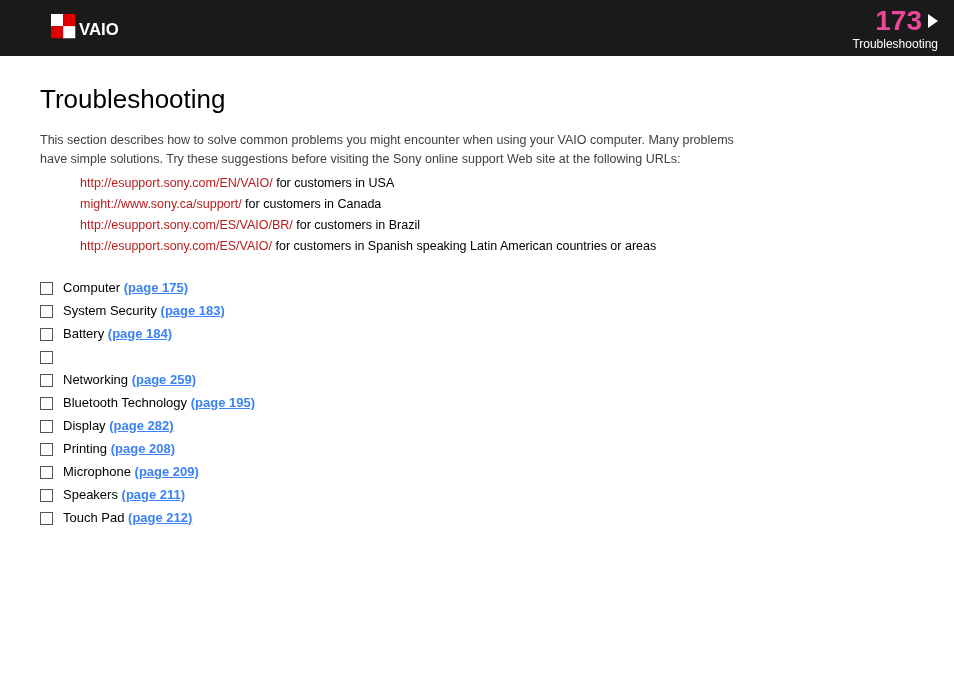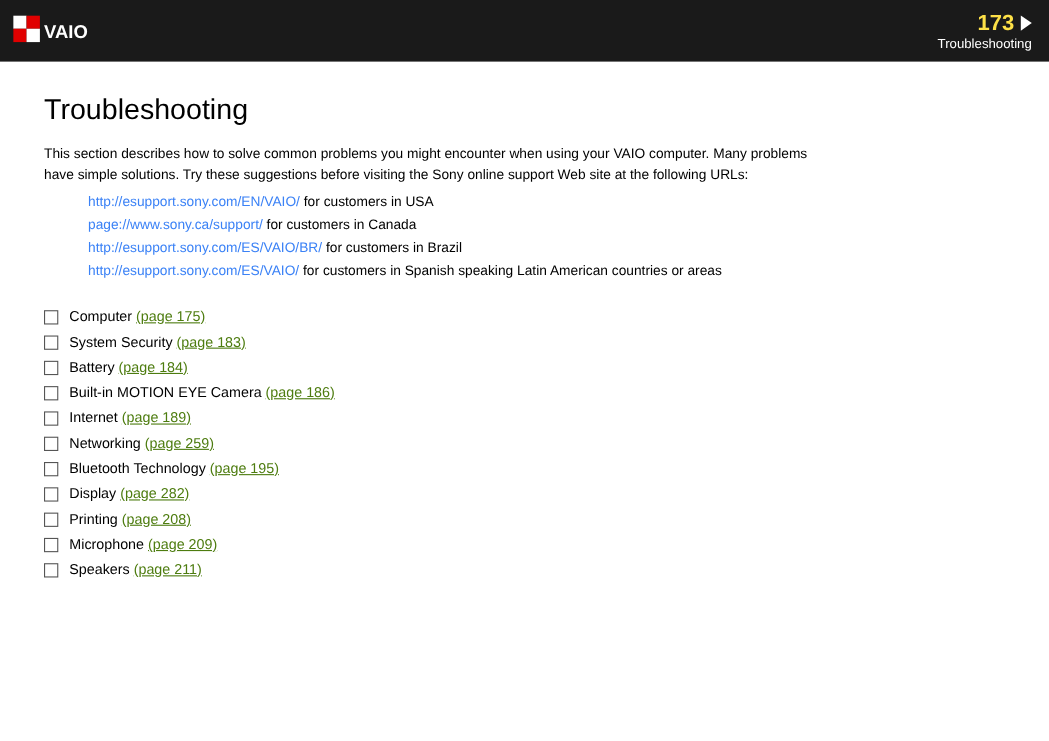--- a/index.html
+++ b/index.html
@@ -19,20 +19,21 @@
       height: 56px;
       display: flex;
       align-items: center;
       justify-content: space-between;
       padding: 0 16px 0 12px;
     }
 
     .vaio-logo {
       display: flex;
       align-items: flex-end;
+      margin-left: 39px;
     }
 
     
     .vaio-logo svg {
       height: 28px;
     }
 
     .header-right {
       display: flex;
       align-items: center;
@@ -49,23 +50,23 @@
     .arrow-icon {
       display: inline-block;
       width: 0;
       height: 0;
       border-top: 7px solid transparent;
       border-bottom: 7px solid transparent;
       border-left: 10px solid #fff;
     }
 
     .page-num {
-      font-size: 20px;
+      font-size: 28px;
       font-weight: bold;
-      color: #fde047;
+      color: #ec4899;
     }
 
     .section-label {
       font-size: 12px;
       color: #fff;
       text-align: right;
     }
 
     
     .content {
@@ -76,35 +77,35 @@
       font-size: 26px;
       font-weight: normal;
       margin-bottom: 16px;
       color: #000;
     }
 
     .intro-text {
       font-size: 12.5px;
       line-height: 1.5;
       margin-bottom: 4px;
-      color: #000000;
+      color: #404040;
     }
 
     .intro-link {
       color: #0000cc;
       text-decoration: none;
     }
 
     .link-line {
       font-size: 12.5px;
       line-height: 1.7;
     }
 
     .link-line a {
-      color: #3b82f6;
+      color: #b91c1c;
       text-decoration: none;
       padding-left: 40px;
     }
 
     .list-section {
       margin-top: 22px;
     }
 
     .list-item {
       display: flex;
@@ -124,22 +125,22 @@
     .list-label {
       font-size: 13px;
       color: #000;
     }
 
     .list-label strong {
       font-weight: normal;
     }
 
     .list-label .page-link {
-      color: #4d7c0f;
-      font-weight: normal;
+      color: #3b82f6;
+      font-weight: bold;
     }
   </style>
 </head>
 <body>
 
 <header class="header">
   <div class="vaio-logo">
     <svg viewBox="0 0 90 30" fill="none" xmlns="http://www.w3.org/2000/svg">
 
       <rect x="0" y="0" width="13" height="13" fill="white"></rect>
@@ -168,46 +169,41 @@
 <main class="content">
   <h1 class="page-title">Troubleshooting</h1>
 
   <p class="intro-text">
     <span>This section describes how to solve common problems you might encounter when using your VAIO computer. Many problems</span><br>
     <span>have simple solutions. Try these suggestions before visiting the Sony online support Web site at the following URLs:</span>
   </p>
 
   <div class="link-line">
     <div><a href="#" class="intro-link">http://esupport.sony.com/EN/VAIO/</a> for customers in USA</div>
-    <div><a href="#" class="intro-link">page://www.sony.ca/support/</a> for customers in Canada</div>
+    <div><a href="#" class="intro-link">might://www.sony.ca/support/</a> for customers in Canada</div>
     <div><a href="#" class="intro-link">http://esupport.sony.com/ES/VAIO/BR/</a> for customers in Brazil</div>
     <div><a href="#" class="intro-link">http://esupport.sony.com/ES/VAIO/</a> for customers in Spanish speaking Latin American countries or areas</div>
   </div>
 
   <div class="list-section">
 
   <div class="list-item">
         <div class="checkbox-icon"></div>
         <span class="list-label"><strong>Computer</strong> <a href="#" class="page-link">(page 175)</a></span>
       </div>
       <div class="list-item">
         <div class="checkbox-icon"></div>
         <span class="list-label"><strong>System Security</strong> <a href="#" class="page-link">(page 183)</a></span>
       </div>
       <div class="list-item">
         <div class="checkbox-icon"></div>
         <span class="list-label"><strong>Battery</strong> <a href="#" class="page-link">(page 184)</a></span>
       </div>
       <div class="list-item">
         <div class="checkbox-icon"></div>
-        <span class="list-label"><strong>Built-in MOTION EYE Camera</strong> <a href="#" class="page-link">(page 186)</a></span>
-      </div>
-      <div class="list-item">
-        <div class="checkbox-icon"></div>
-        <span class="list-label"><strong>Internet</strong> <a href="#" class="page-link">(page 189)</a></span>
       </div>
       <div class="list-item">
         <div class="checkbox-icon"></div>
         <span class="list-label"><strong>Networking</strong> <a href="#" class="page-link">(page 259)</a></span>
       </div>
       <div class="list-item">
         <div class="checkbox-icon"></div>
         <span class="list-label"><strong>Bluetooth Technology</strong> <a href="#" class="page-link">(page 195)</a></span>
       </div>
       <div class="list-item">
@@ -218,15 +214,19 @@
         <div class="checkbox-icon"></div>
         <span class="list-label"><strong>Printing</strong> <a href="#" class="page-link">(page 208)</a></span>
       </div>
       <div class="list-item">
         <div class="checkbox-icon"></div>
         <span class="list-label"><strong>Microphone</strong> <a href="#" class="page-link">(page 209)</a></span>
       </div>
       <div class="list-item">
         <div class="checkbox-icon"></div>
         <span class="list-label"><strong>Speakers</strong> <a href="#" class="page-link">(page 211)</a></span>
+      </div>
+      <div class="list-item">
+        <div class="checkbox-icon"></div>
+        <span class="list-label"><strong>Touch Pad</strong> <a href="#" class="page-link">(page 212)</a></span>
       </div>
     </div>
 </main>
 
 </body></html>

